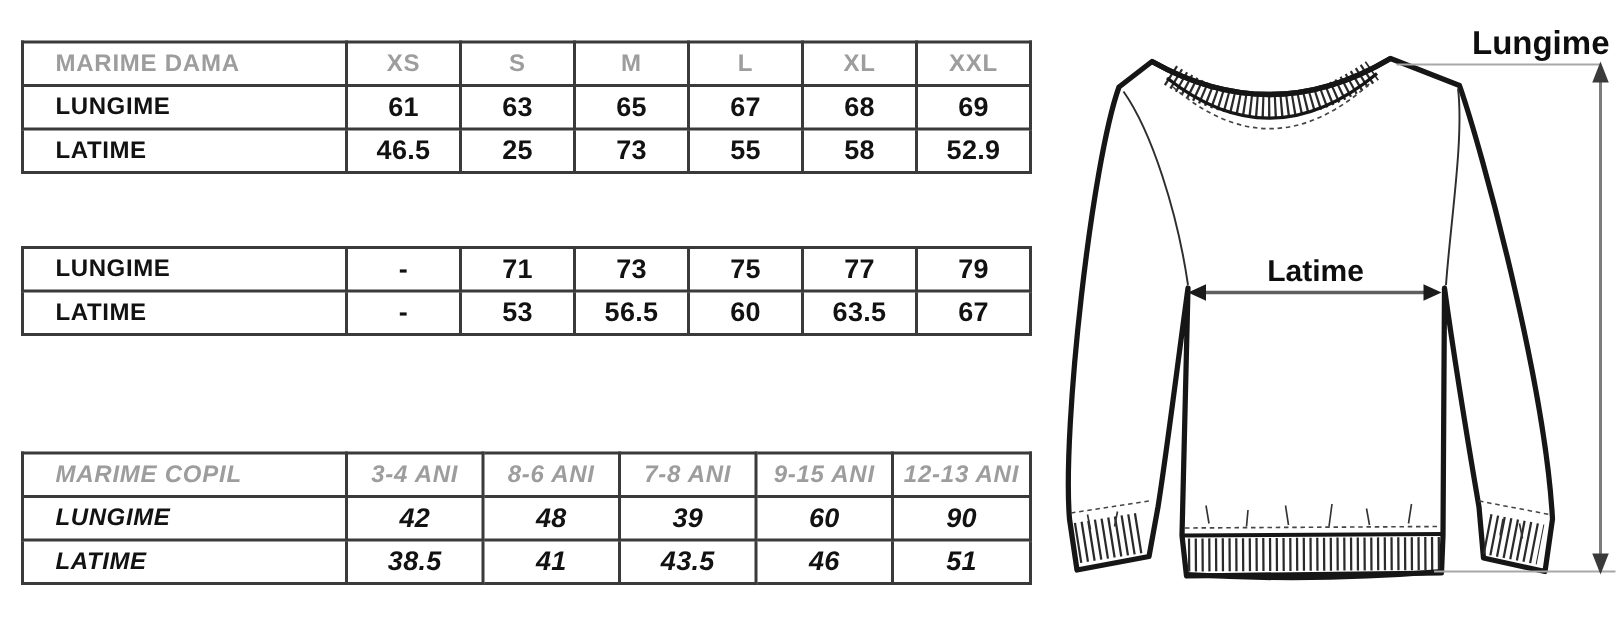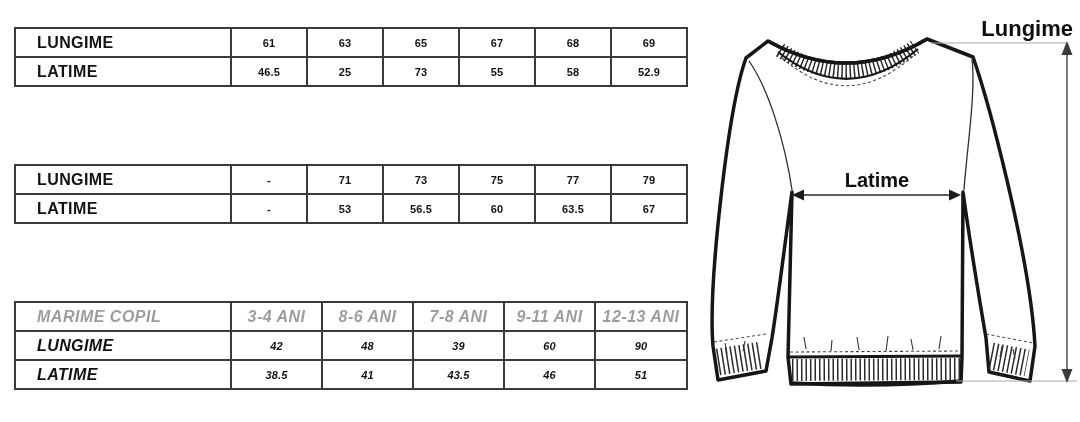--- a/index.html
+++ b/index.html
@@ -38,21 +38,21 @@
   }
   .size-table td.rowlabel {
     text-align:left;
     padding-left:21px;
     color:#121212;
     font-size:16px;
     letter-spacing:0.4px;
   }
   .size-table td.val {
     color:#121212;
-    font-size:11px;
+    font-size:18px;
     letter-spacing:0.2px;
   }
   .garment {
     position:absolute; left:700px; top:0;
     width:380px; height:422px;
   }
   .svg-label {
     font-family:"Liberation Sans", sans-serif;
     font-weight:700;
     fill:#0e0e0e;
@@ -67,20 +67,29 @@
     <colgroup>
       <col style="width:216px">
         <col style="width:76px">
         <col style="width:76px">
         <col style="width:76px">
         <col style="width:76px">
         <col style="width:76px">
         <col style="width:76px">
     </colgroup>
     <tbody>
+        <tr>
+      <th class="corner">MARIME DAMA</th>
+      <th>XS</th>
+      <th>S</th>
+      <th>M</th>
+      <th>L</th>
+      <th>XL</th>
+      <th>XXL</th>
+    </tr>
     <tr>
       <td class="rowlabel">LUNGIME</td>
       <td class="val">61</td>
       <td class="val">63</td>
       <td class="val">65</td>
       <td class="val">67</td>
       <td class="val">68</td>
       <td class="val">69</td>
     </tr>
     <tr>
@@ -135,21 +144,21 @@
         <col style="width:91px">
         <col style="width:91px">
         <col style="width:92px">
     </colgroup>
     <tbody>
         <tr>
       <th class="corner">MARIME COPIL</th>
       <th>3-4 ANI</th>
       <th>8-6 ANI</th>
       <th>7-8 ANI</th>
-      <th>9-11 ANI</th>
+      <th>9-15 ANI</th>
       <th>12-13 ANI</th>
     </tr>
     <tr>
       <td class="rowlabel">LUNGIME</td>
       <td class="val">42</td>
       <td class="val">48</td>
       <td class="val">39</td>
       <td class="val">60</td>
       <td class="val">90</td>
     </tr>

